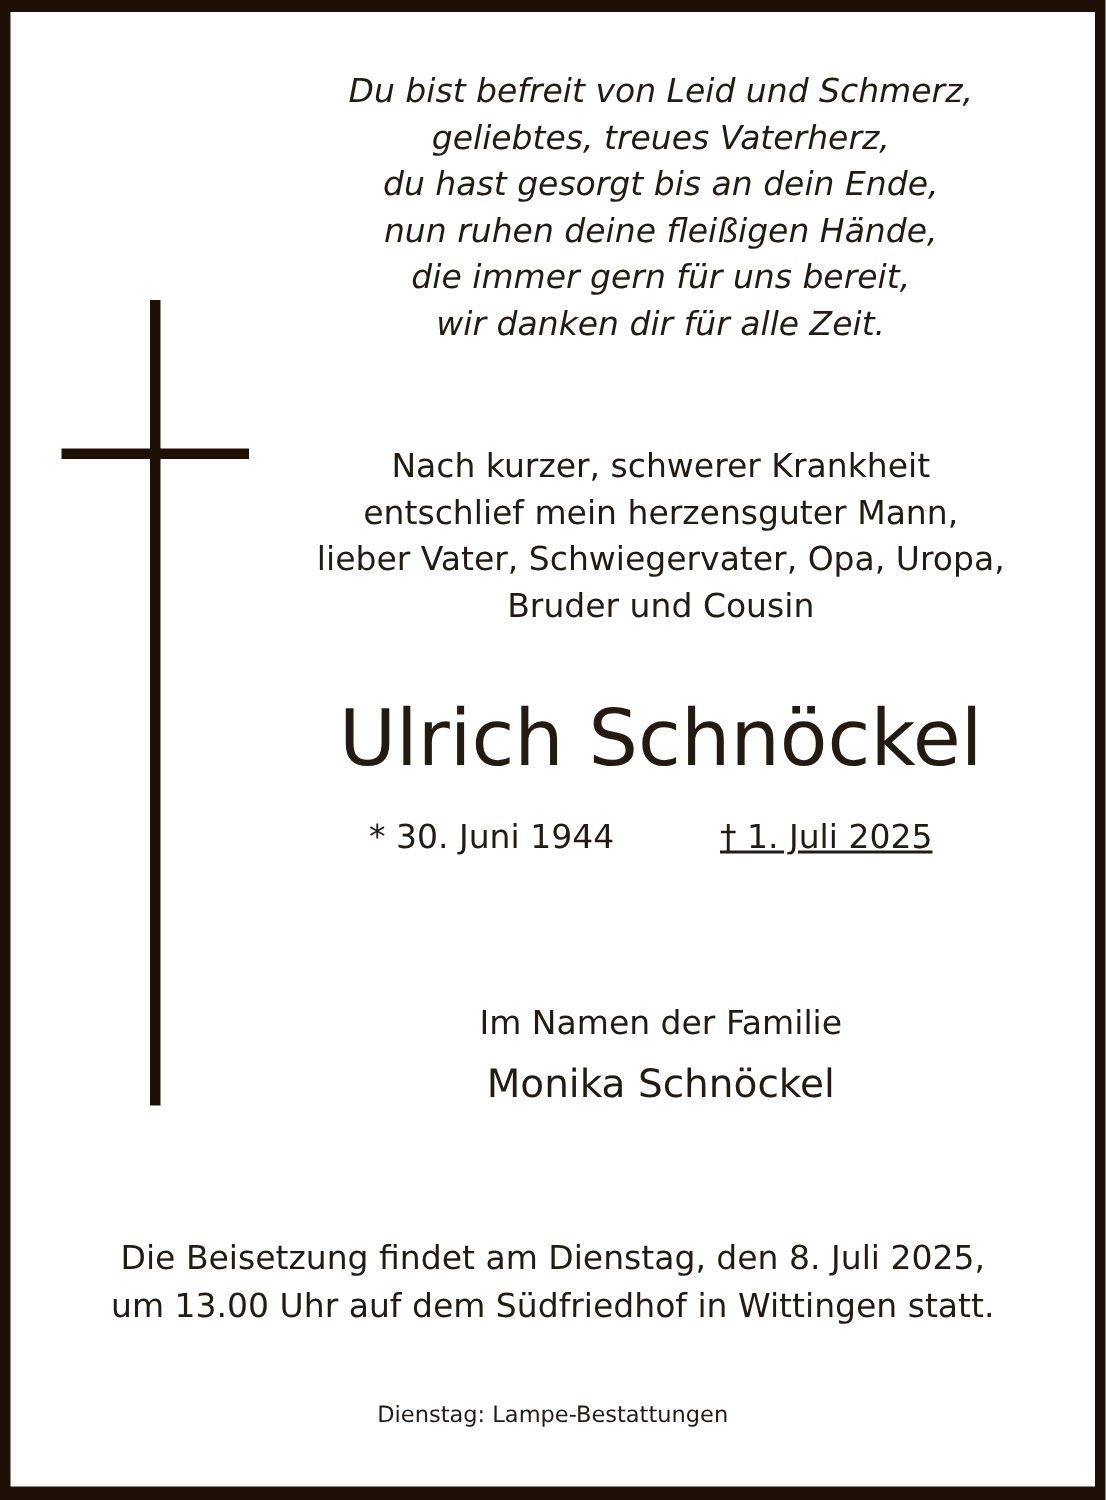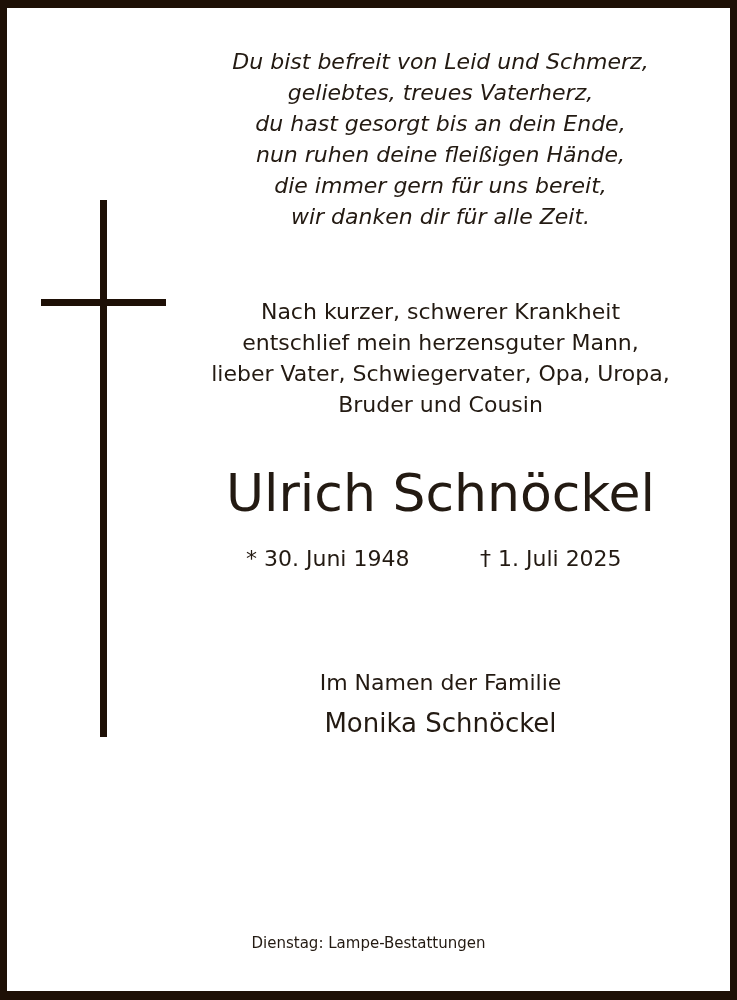--- a/index.html
+++ b/index.html
@@ -29,23 +29,25 @@
 <div class="txt" style="top:296px;left:72px;font-size:22px;line-height:31px;">
   <div>Nach kurzer, schwerer Krankheit</div>
   <div>entschlief mein herzensguter Mann,</div>
   <div>lieber Vater, Schwiegervater, Opa, Uropa,</div>
   <div>Bruder und Cousin</div>
 </div>
 
 <div class="txt" style="top:458px;left:72px;font-size:52px;line-height:70px;">Ulrich Schnöckel</div>
 
 <div class="txt" style="top:544px;left:0;font-size:22px;line-height:30px;">
-  <span style="position:absolute;left:246px;">* 30. Juni 1948</span>
-  <span style="position:absolute;left:480px;">† 1. Juli 2025</span>
+  <span style="position:absolute;left:246px;">* 30. Juni 1944</span>
+  <span style="position:absolute;left:480px;text-decoration:underline;">† 1. Juli 2025</span>
 </div>
 
 <div class="txt" style="top:668px;left:72px;font-size:22px;line-height:30px;">Im Namen der Familie</div>
 <div class="txt" style="top:705px;left:72px;font-size:26px;line-height:36px;">Monika Schnöckel</div>
 
 <div class="txt" style="top:824px;font-size:22px;line-height:32px;">
+  <div>Die Beisetzung findet am Dienstag, den 8. Juli 2025,</div>
+  <div>um 13.00 Uhr auf dem Südfriedhof in Wittingen statt.</div>
 </div>
 
 <div class="txt" style="top:932px;left:0;font-size:15px;line-height:22px;">Dienstag: Lampe-Bestattungen</div>
 
 </body></html>

